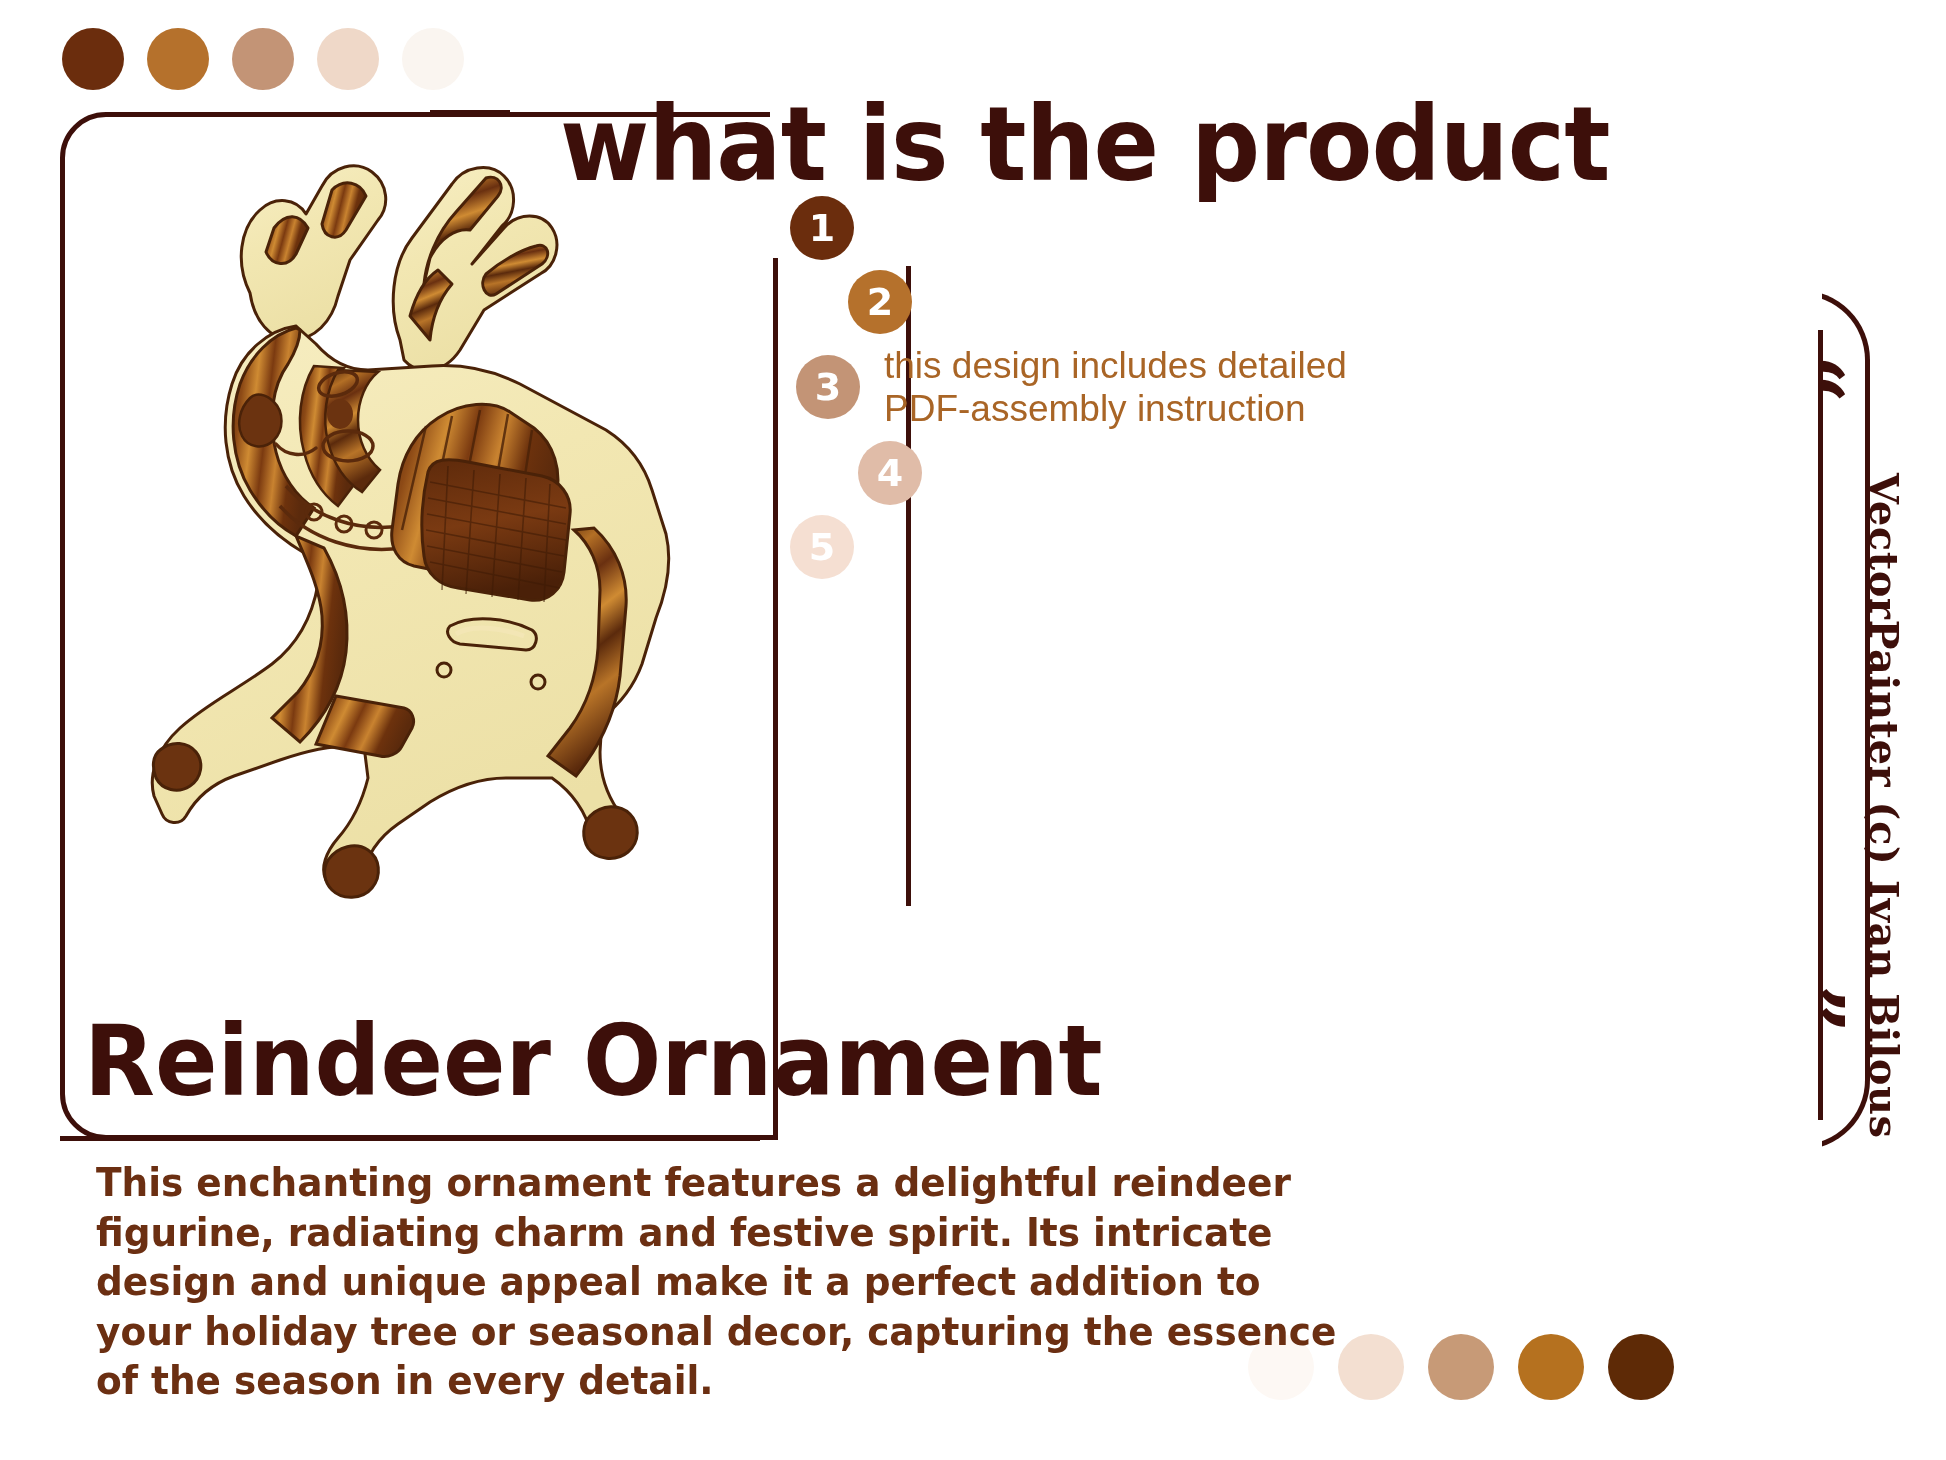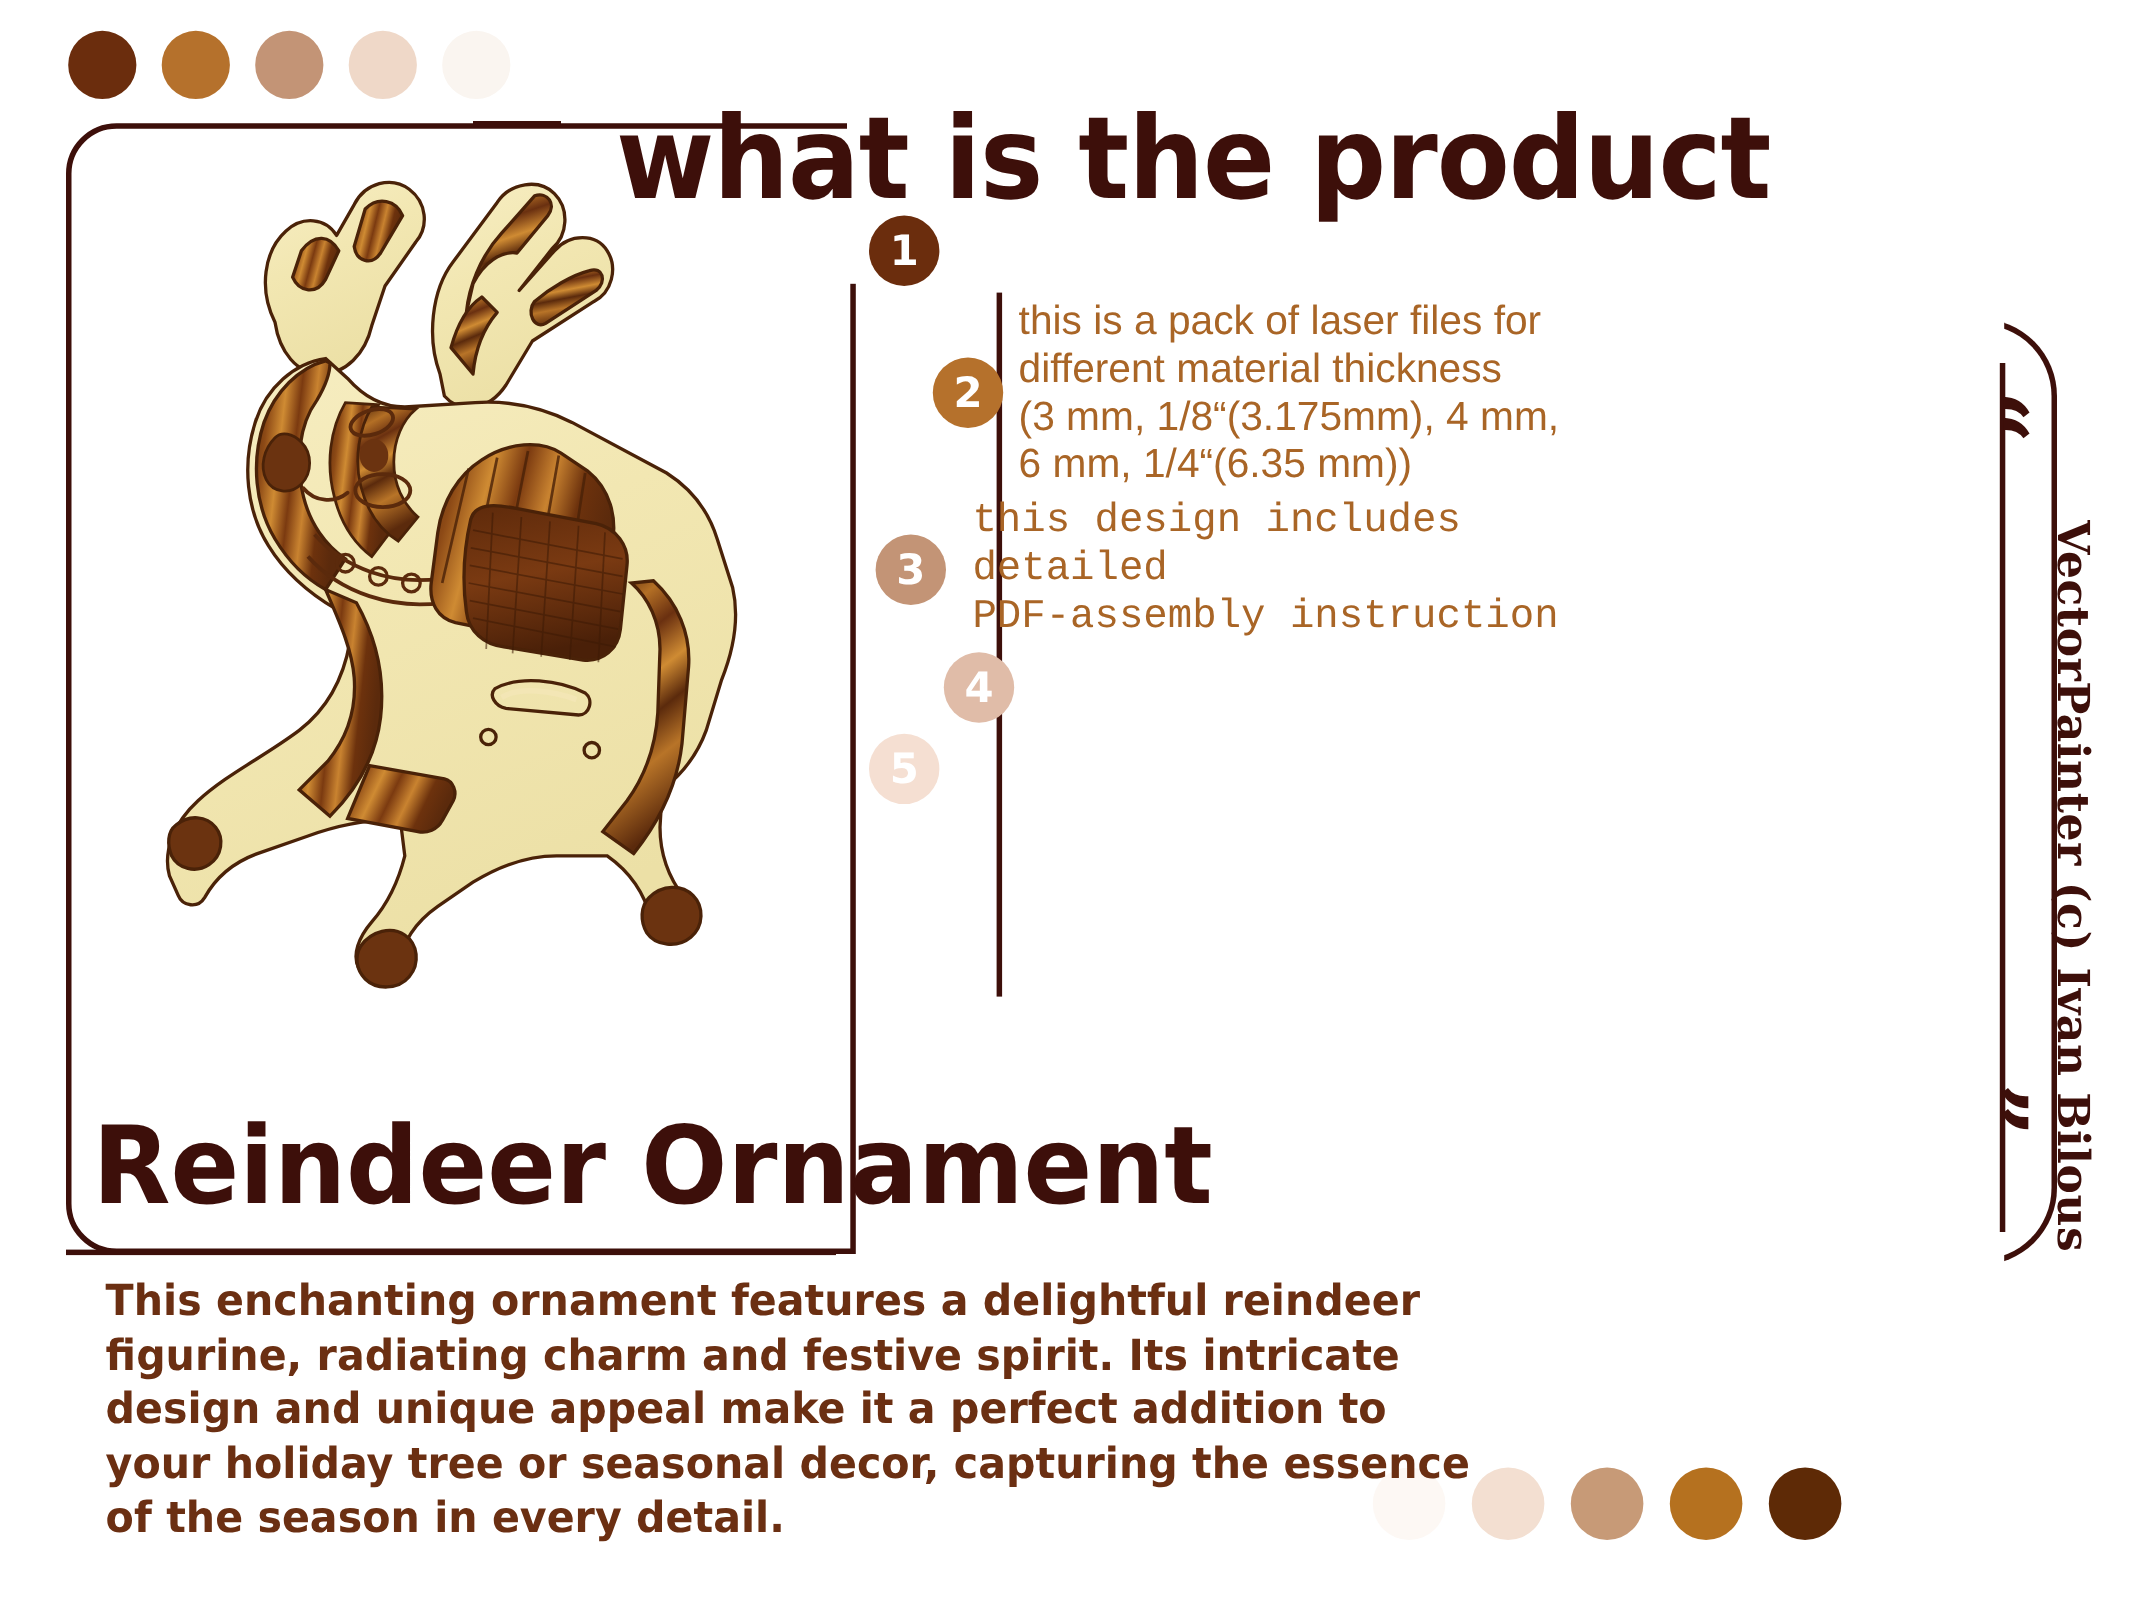--- a/index.html
+++ b/index.html
@@ -63,21 +63,21 @@
     color:#ffffff;font-weight:bold;font-size:38px;
     font-family:"DejaVu Sans", sans-serif;
   }
   .feature-text{
     margin-left:22px;color:#a96526;font-size:37px;line-height:1.17;
     font-family:"Liberation Sans", sans-serif;font-weight:normal;
     white-space:pre-line;
   }
   .f1{margin-left:0px;}
   .f2 .feature-text{margin-left:14px;}
-  .f3 .feature-text{margin-left:24px;font-family:Liberation Mono, monospace;}
+  .f3 .feature-text{margin-left:24px;}
   .f4 .feature-text{margin-left:28px;}
   .f5 .feature-text{margin-left:14px;}
   .f2{margin-left:58px;}
   .f3{margin-left:6px;}
   .f4{margin-left:68px;}
   .f5{margin-left:0px;}
 
   
   #signature{
     position:absolute;left:1846px;top:345px;width:80px;height:740px;z-index:8;
@@ -293,24 +293,20 @@
        C78,716 62,712 56,700 C52,690 52,678 60,672 Z"></path>
 </svg>
 </div>
 
 <div id="feature-list">
   <div class="feature f1">
     <div class="badge" style="background: rgb(107, 45, 13);">1</div>
   </div>
   <div class="feature f2">
     <div class="badge" style="background: rgb(181, 113, 44);">2</div>
-    <div class="feature-text">this is a pack of laser files for
-different material thickness
-(3 mm, 1/8“(3.175mm), 4 mm,
-6 mm, 1/4“(6.35 mm))</div>
   </div>
   <div class="feature f3">
     <div class="badge" style="background: rgb(195, 148, 118);">3</div>
     <div class="feature-text">this design includes detailed
 PDF-assembly instruction</div>
   </div>
   <div class="feature f4">
     <div class="badge" style="background: rgb(224, 188, 168);">4</div>
   </div>
   <div class="feature f5">

